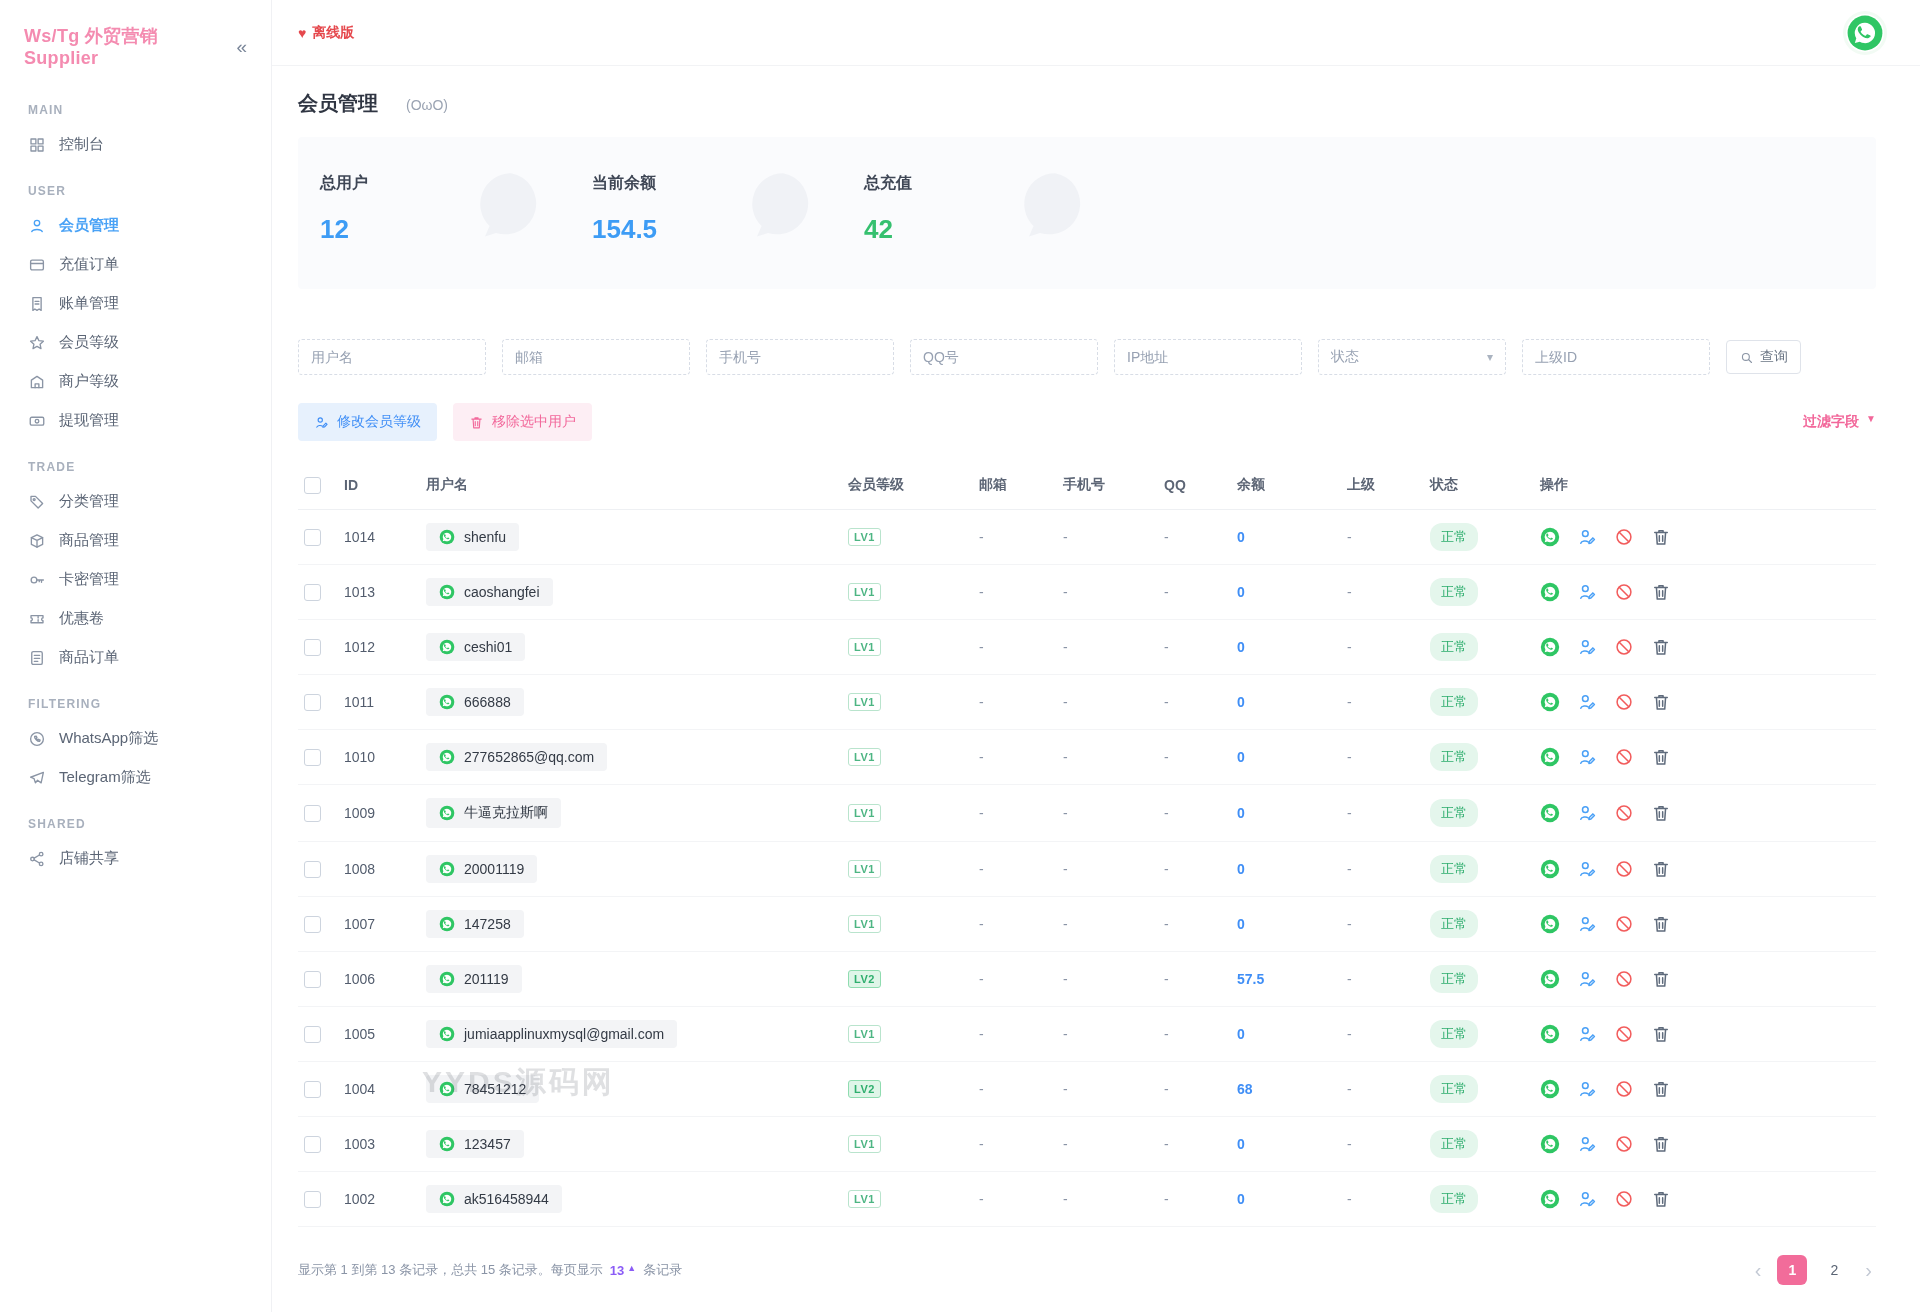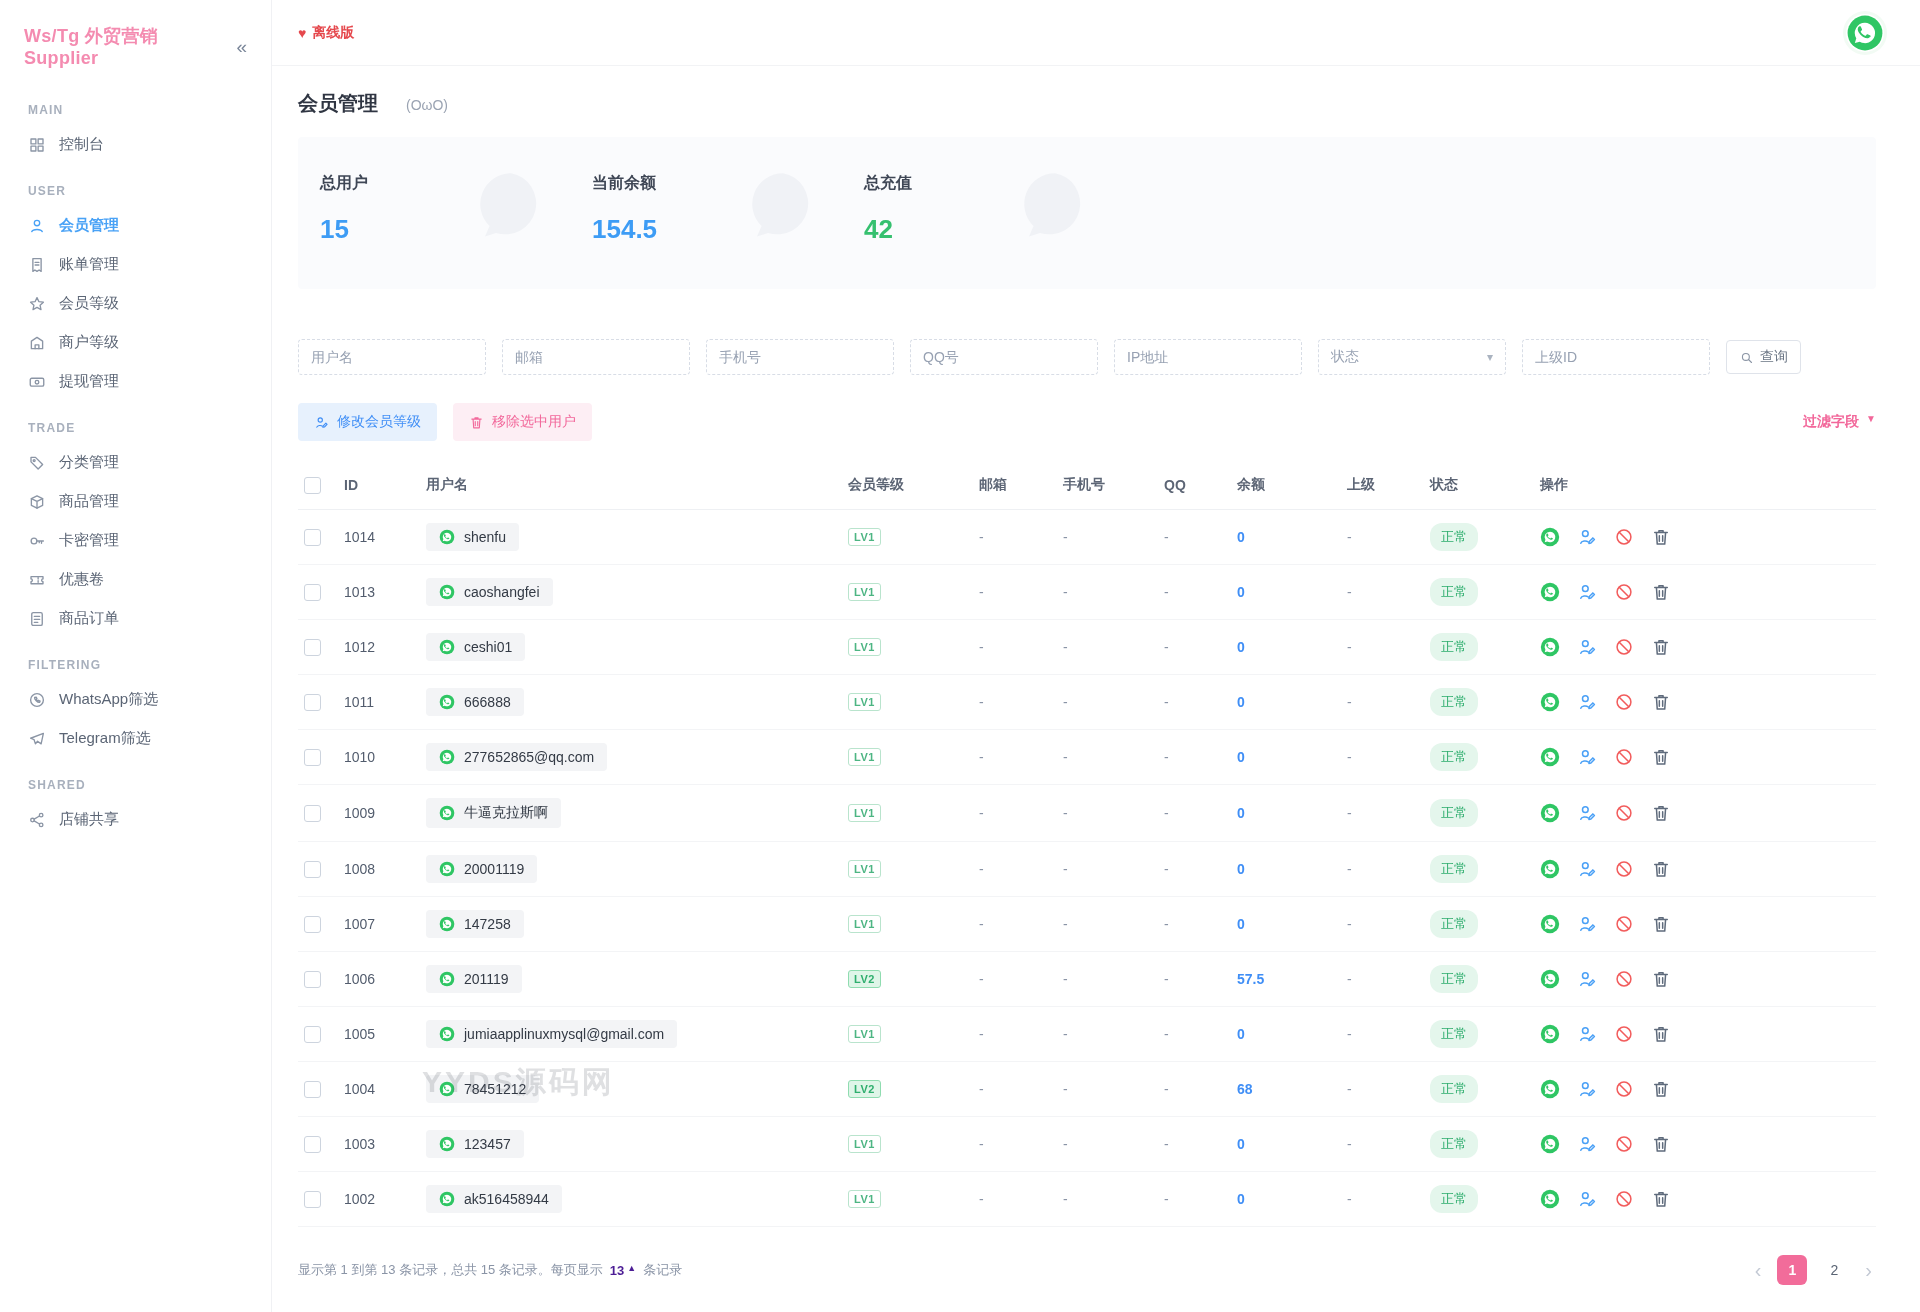--- a/index.html
+++ b/index.html
@@ -82,21 +82,21 @@
   .actions { display:flex; gap:17px; align-items:center; }
   .action-btn { width:20px; height:20px; display:inline-flex; cursor:pointer; }
   .action-btn svg { width:100%; height:100%; }
   .action-btn.edit { color:#4aa0f6; }
   .action-btn.ban { color:#f25c5c; }
   .action-btn.trash { color:#5f6b7c; }
 
   
   .table-footer { display:flex; justify-content:space-between; align-items:center; margin-top:28px; padding-bottom:34px; }
   .summary { color:#8a94a6; font-size:13px; display:flex; align-items:center; gap:7px; }
-  .page-size { color:#4c1d95; font-weight:bold; cursor:pointer; display:inline-flex; align-items:flex-start; gap:3px; }
+  .page-size { color:#8b5cf6; font-weight:bold; cursor:pointer; display:inline-flex; align-items:flex-start; gap:3px; }
   .ps-caret { font-size:9px; }
   .pagination { display:flex; gap:12px; align-items:center; }
   .page-btn { min-width:30px; height:30px; display:inline-flex; align-items:center; justify-content:center; border-radius:6px; font-size:14px; color:#5b6575; cursor:pointer; }
   .page-btn.active { background:#f26c9a; color:#fff; font-weight:bold; }
   .page-nav { color:#c3c9d4; font-size:20px; cursor:pointer; padding:0 4px; }
 
   .watermark { position:absolute; left:150px; top:1022px; font-size:30px; font-weight:bold; letter-spacing:3px; color:rgba(80,85,95,0.18); pointer-events:none;margin-top:40px; }
 </style>
 </head>
 <body>
@@ -120,20 +120,29 @@
         </div>
         <div class="side-section-label">USER</div>
         <div class="side-item active">
           <span class="icon">
             <svg viewBox="0 0 24 24" fill="none" stroke="currentColor" stroke-width="1.8" stroke-linecap="round" stroke-linejoin="round">
               <circle cx="12" cy="8" r="3.6"></circle>
               <path d="M5 19.5c1.6-3.8 12.4-3.8 14 0"></path>
             </svg>
           </span>
           <span>会员管理</span>
+        </div>
+        <div class="side-item">
+          <span class="icon">
+            <svg viewBox="0 0 24 24" fill="none" stroke="currentColor" stroke-width="1.8" stroke-linecap="round" stroke-linejoin="round">
+              <rect x="3.5" y="5.5" width="17" height="13" rx="2"></rect>
+              <path d="M3.5 10h17"></path>
+            </svg>
+          </span>
+          <span>充值订单</span>
         </div>
         <div class="side-item">
           <span class="icon">
             <svg viewBox="0 0 24 24" fill="none" stroke="currentColor" stroke-width="1.8" stroke-linecap="round" stroke-linejoin="round">
               <path d="M6.5 3.5h11v17l-2.7-1.8-2.8 1.8-2.8-1.8-2.7 1.8z"></path>
               <path d="M9.5 8.5h5M9.5 12h5"></path>
             </svg>
           </span>
           <span>账单管理</span>
         </div>
@@ -258,21 +267,21 @@
     <div class="page">
 
       <div class="page-header">
         <h1>会员管理</h1>
         <span class="subtitle">(OωO)</span>
       </div>
 
       <section class="stats" id="stats-row">
           <div class="stat">
             <div class="stat-label">总用户</div>
-            <div class="stat-value" style="color:#3d9cf5">15</div>
+            <div class="stat-value" style="color:#3d9cf5">12</div>
             <span class="stat-ghost">
               <svg viewBox="0 0 24 24">
                 <path fill="#f0f2f6" d="M12 2.5a9.5 9.5 0 00-6.6 16.3L4 22l3.4-1.1A9.5 9.5 0 1012 2.5z"></path>
               </svg>
             </span>
           </div>
           <div class="stat">
             <div class="stat-label">当前余额</div>
             <div class="stat-value" style="color:#3d9cf5">154.5</div>
             <span class="stat-ghost">

